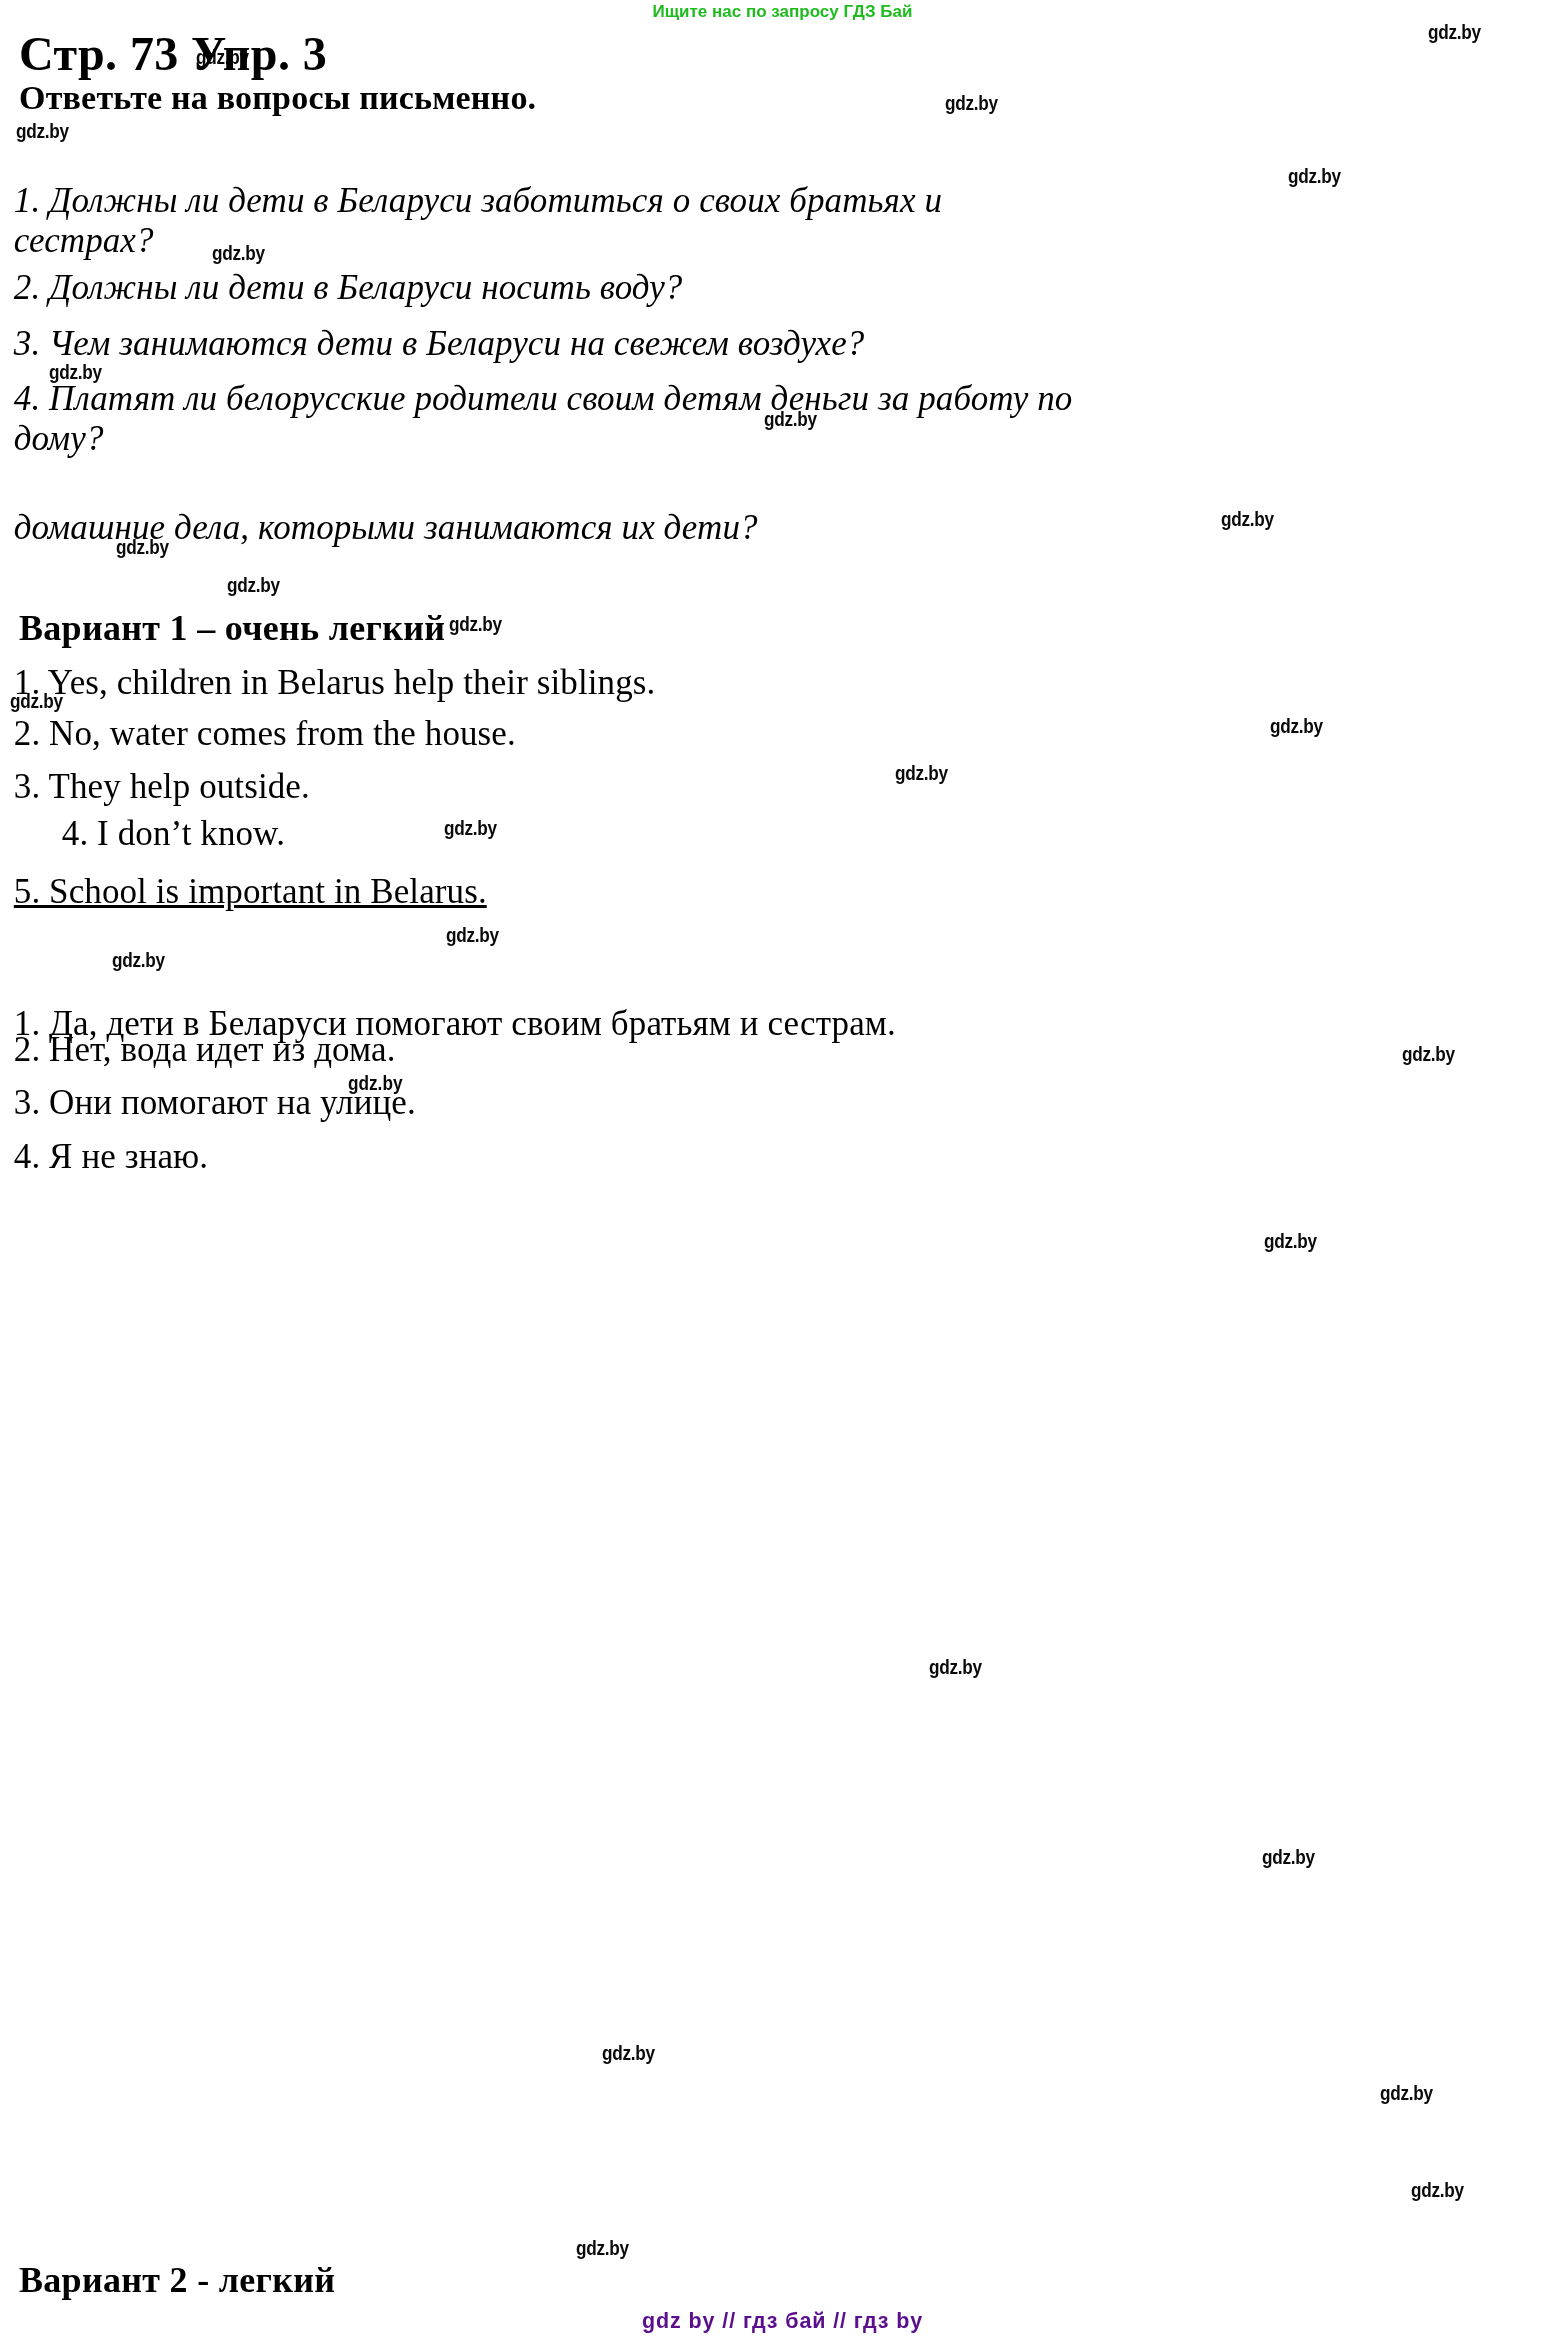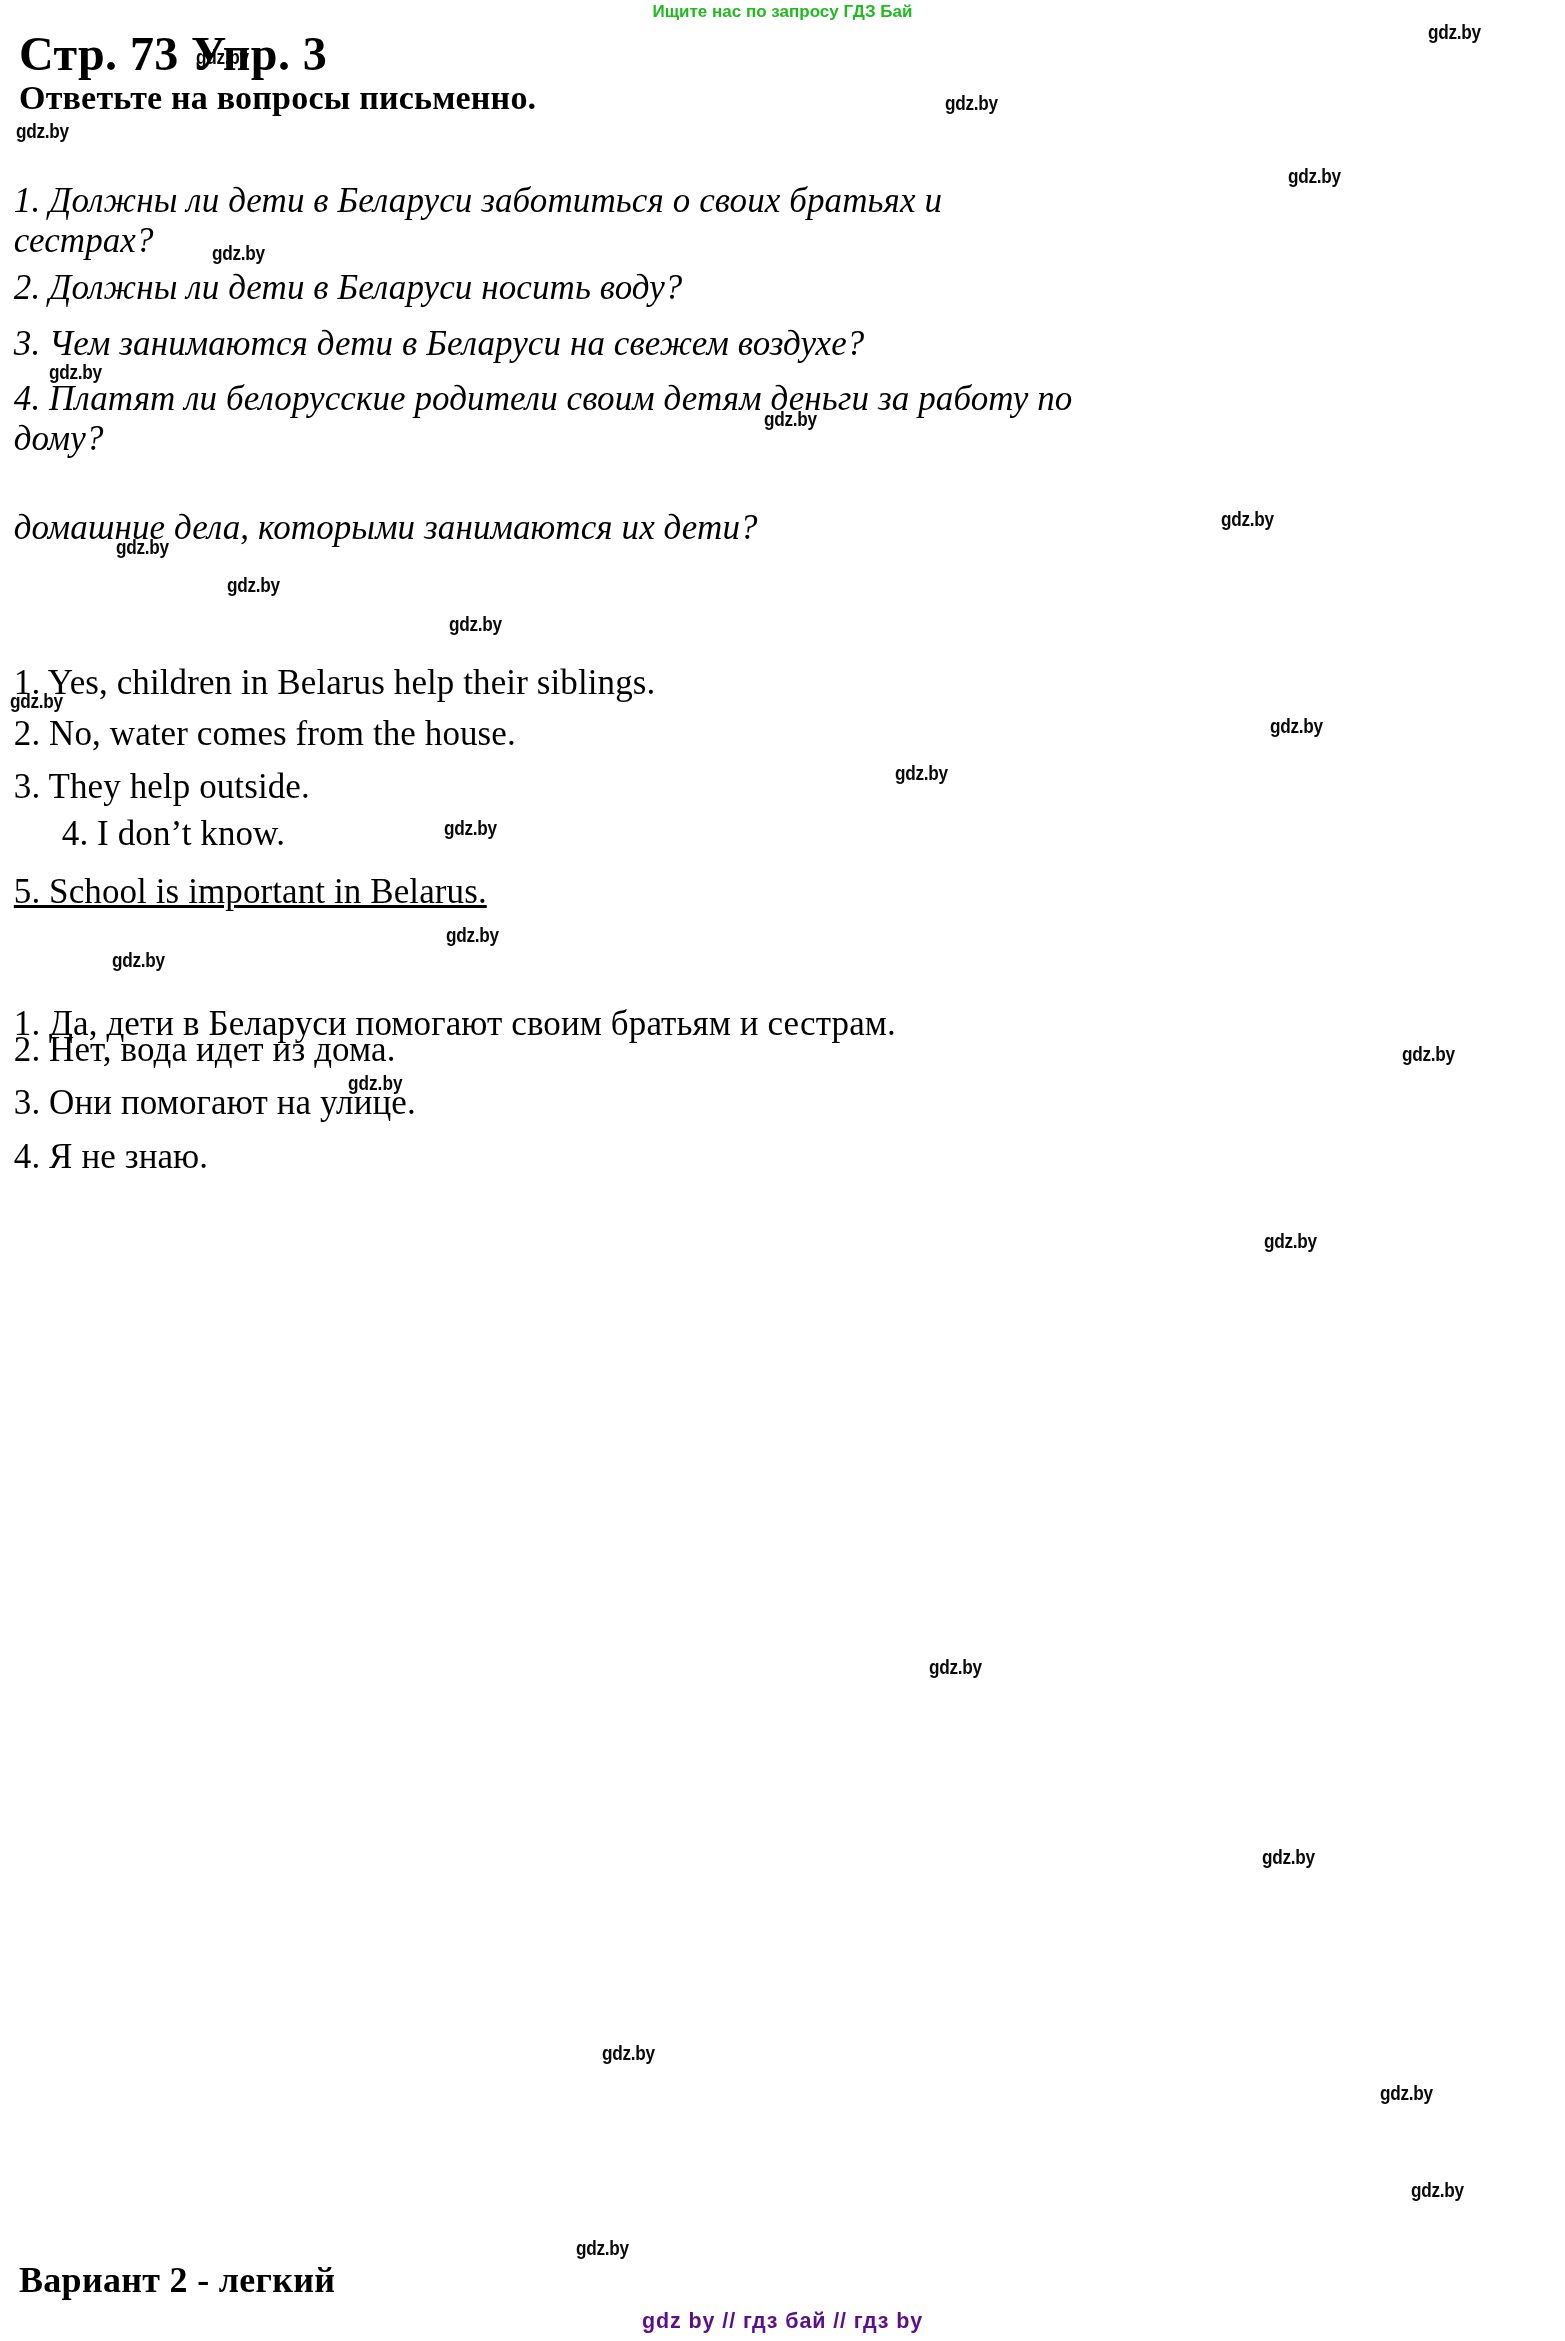--- a/index.html
+++ b/index.html
@@ -158,20 +158,21 @@
 
   <div class="line q" style="left:13.8px; top:268px;">2. Должны ли дети в Беларуси носить воду?</div>
 
   <div class="line q" style="left:13.8px; top:324px;">3. Чем занимаются дети в Беларуси на свежем воздухе?</div>
 
   <div class="line q" style="left:13.8px; top:379px;">4. Платят ли белорусские родители своим детям деньги за работу по</div>
   <div class="line q" style="left:13.8px; top:419px;">дому?</div>
 
   <div class="line q" style="left:13.8px; top:508px;">домашние дела, которыми занимаются их дети?</div>
 
+  <div class="line variant" style="left:19px; top:607px;">Вариант 1 – очень легкий</div>
 
   <div class="line ans" style="left:13.8px; top:663px;">1. Yes, children in Belarus help their siblings.</div>
   <div class="line ans" style="left:13.8px; top:714px;">2. No, water comes from the house.</div>
   <div class="line ans" style="left:13.8px; top:767px;">3. They help outside.</div>
   <div class="line ans" style="left:13.8px; top:814px;margin-left:48px;">4. I don’t know.</div>
   <div class="line ans" style="left:13.8px; top:872px;text-decoration:underline;">5. School is important in Belarus.</div>
 
   <div class="line ans" style="left:13.8px; top:1004px;">1. Да, дети в Беларуси помогают своим братьям и сестрам.</div>
   <div class="line ans" style="left:13.8px; top:1030px;">2. Нет, вода идет из дома.</div>
   <div class="line ans" style="left:13.8px; top:1083px;">3. Они помогают на улице.</div>

